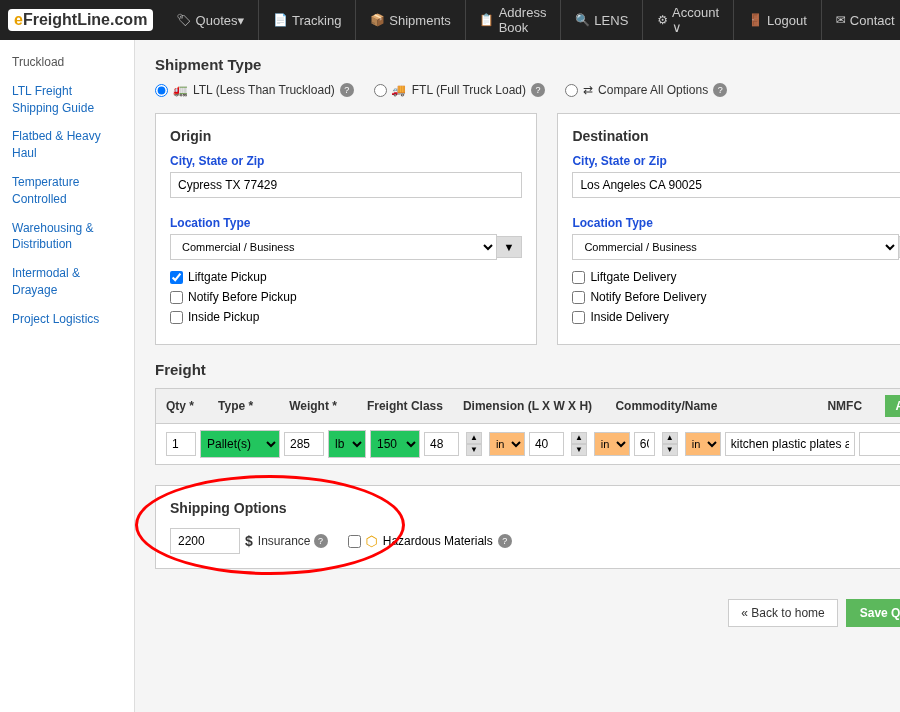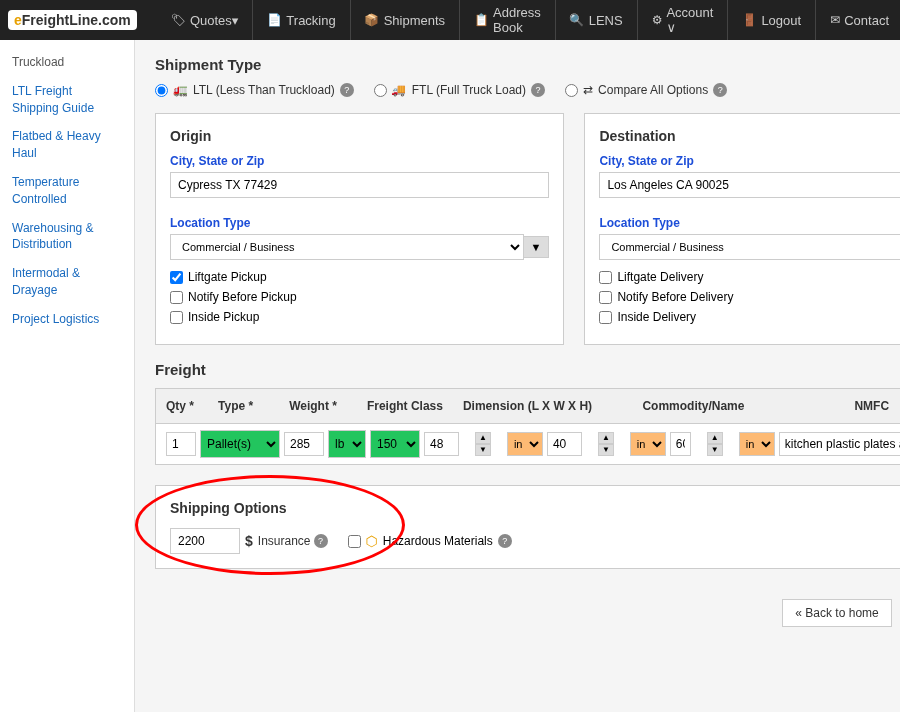--- a/index.html
+++ b/index.html
@@ -10,24 +10,24 @@
       background: #222;
       height: 40px;
       display: flex;
       align-items: center;
       padding: 0 8px;
     }
     .navbar .logo {
       background: #fff;
       border-radius: 4px;
       padding: 2px 6px;
-      font-size: 14px;
+      font-size: 16px;
       font-weight: bold;
       color: #333;
-      margin-right: 20px;
+      margin-right: 9px;
       white-space: nowrap;
     }
     .navbar .logo span { color: #e8a000; }
     .nav-items { display: flex; align-items: center; gap: 0; }
     .nav-item {
       color: #ccc;
       padding: 0 14px;
       height: 40px;
       display: flex;
       align-items: center;
@@ -237,21 +237,21 @@
       padding: 6px 14px;
       font-size: 12px;
       cursor: pointer;
       color: #fff;
       font-weight: bold;
     }
 
     .freight-col-container {
       display: flex;
       align-items: center;
-      gap: 16px;
+      gap: 7px;
     }
     .spin-group { display: flex; flex-direction: column; }
     .spin-btn {
       background: #ddd;
       border: 1px solid #ccc;
       font-size: 8px;
       padding: 1px 3px;
       cursor: pointer;
       line-height: 1;
     }

